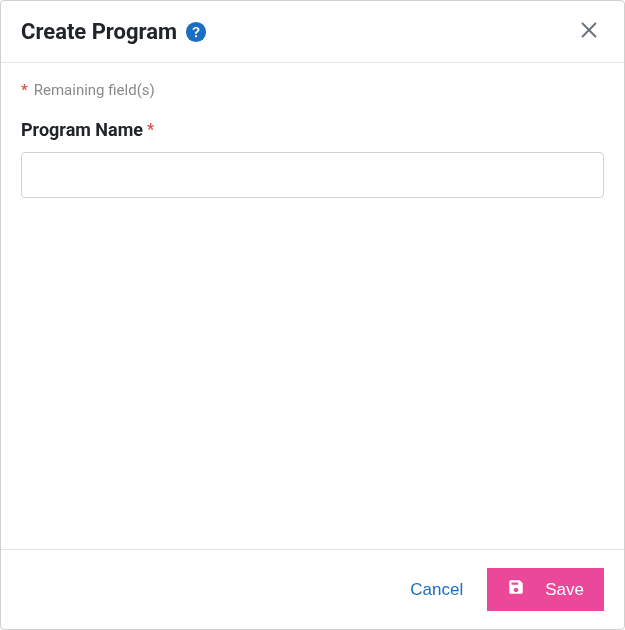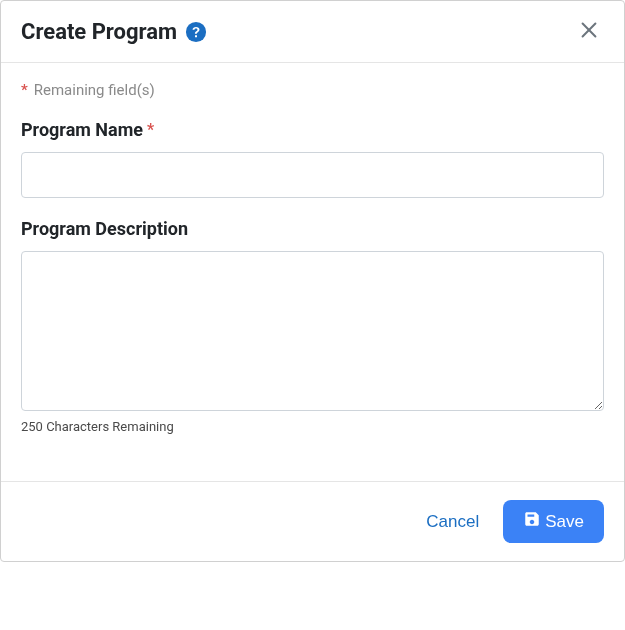--- a/index.html
+++ b/index.html
@@ -8,21 +8,21 @@
       padding: 0;
     }
     body {
       font-family: -apple-system, BlinkMacSystemFont, "Segoe UI", Roboto, Helvetica, Arial, sans-serif;
       background: #fff;
       width: 625px;
       height: 630px;
     }
     .modal {
       width: 625px;
-      height: 562px;
+      height: 630px;
       border: 1px solid #d0d0d0;
       border-radius: 4px;
       display: flex;
       flex-direction: column;
       background: #fff;
     }
     .modal-header {
       display: flex;
       align-items: center;
       justify-content: space-between;
@@ -136,31 +136,31 @@
     }
     .btn-cancel {
       background: none;
       border: none;
       color: #1b6ec2;
       font-size: 17px;
       cursor: pointer;
       padding: 6px 4px;
     }
     .btn-save {
-      background: #3b82f6;
+      background: #ec4899;
       border: none;
       color: #fff;
       font-size: 17px;
       font-weight: 500;
       padding: 10px 20px;
-      border-radius: 8px;
+      border-radius: 0;
       cursor: pointer;
       display: inline-flex;
       align-items: center;
-      gap: 4px;
+      gap: 20px;
     }
     .btn-save svg {
       width: 18px;
       height: 18px;
     }
   </style>
 </head>
 <body>
 
 <div class="modal">
@@ -191,27 +191,20 @@
     </div>
 
     <div class="form-group">
       <label class="form-label">
         <span>Program Name</span>
         <span class="asterisk">*</span>
       </label>
       <input type="text" class="form-input" value="" style="">
     </div>
 
-    <div class="form-group">
-      <label class="form-label">
-        <span>Program Description</span>
-      </label>
-      <textarea class="form-textarea" style=""></textarea>
-      <div class="char-remaining">250 Characters Remaining</div>
-    </div>
   </div>
 
   <div class="modal-footer">
     <button class="btn-cancel">Cancel</button>
     <button class="btn-save">
       <span>
         <svg viewBox="0 0 24 24" fill="#fff">
             <path d="M17 3H5c-1.1 0-2 .9-2 2v14c0 1.1.9 2 2 2h14c1.1 0 2-.9 2-2V7l-4-4zm-5 16c-1.66 0-3-1.34-3-3s1.34-3 3-3 3 1.34 3 3-1.34 3-3 3zm3-10H6V6h9v3z"></path>
           </svg>
       </span>

